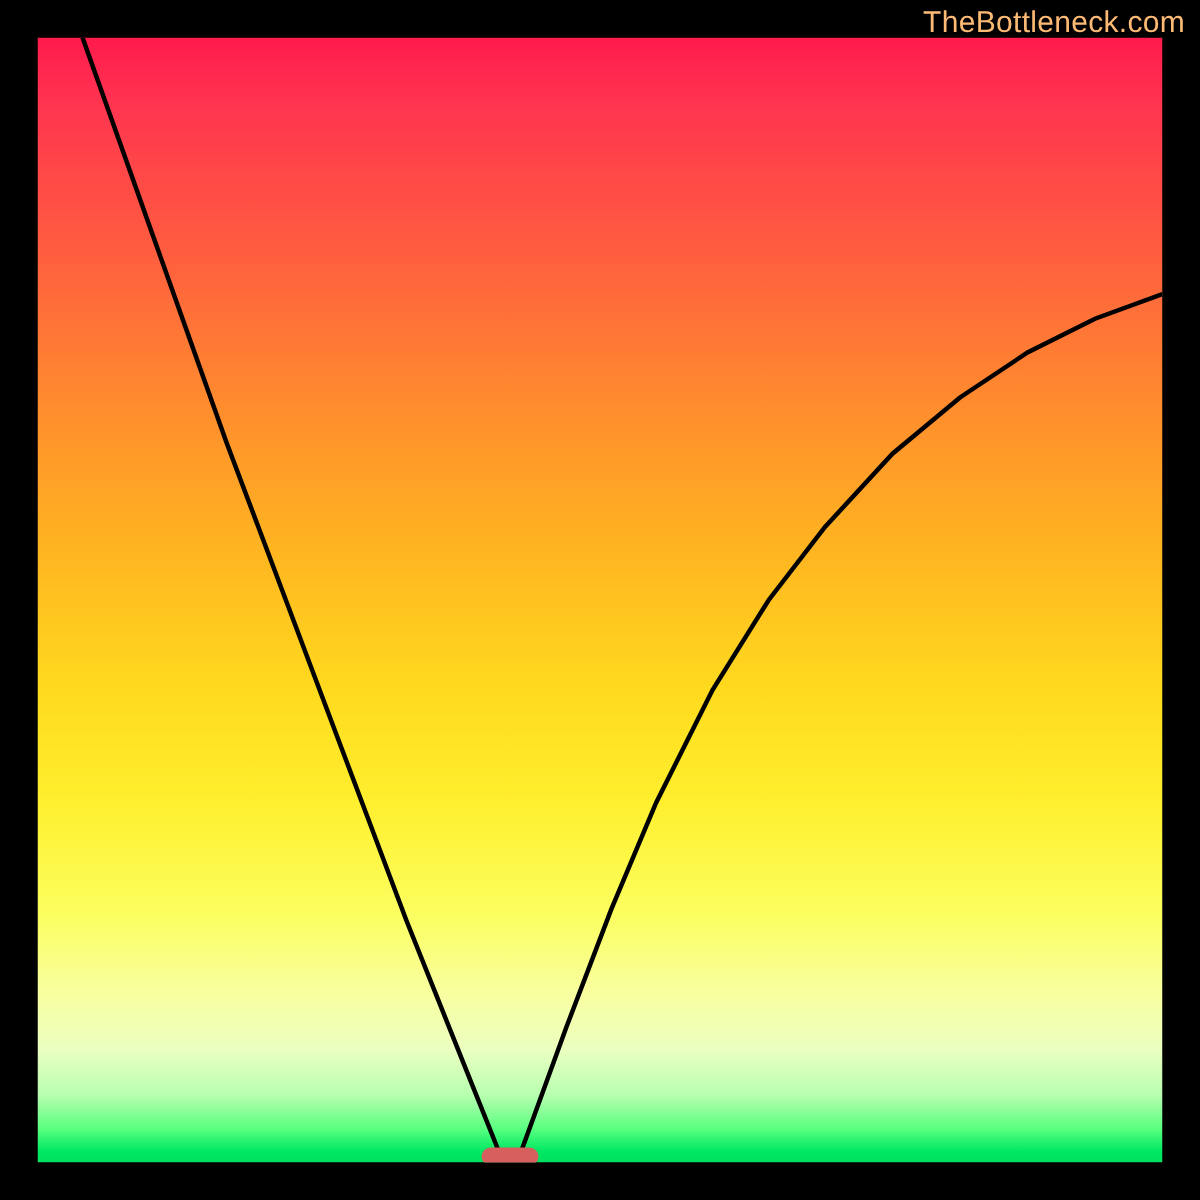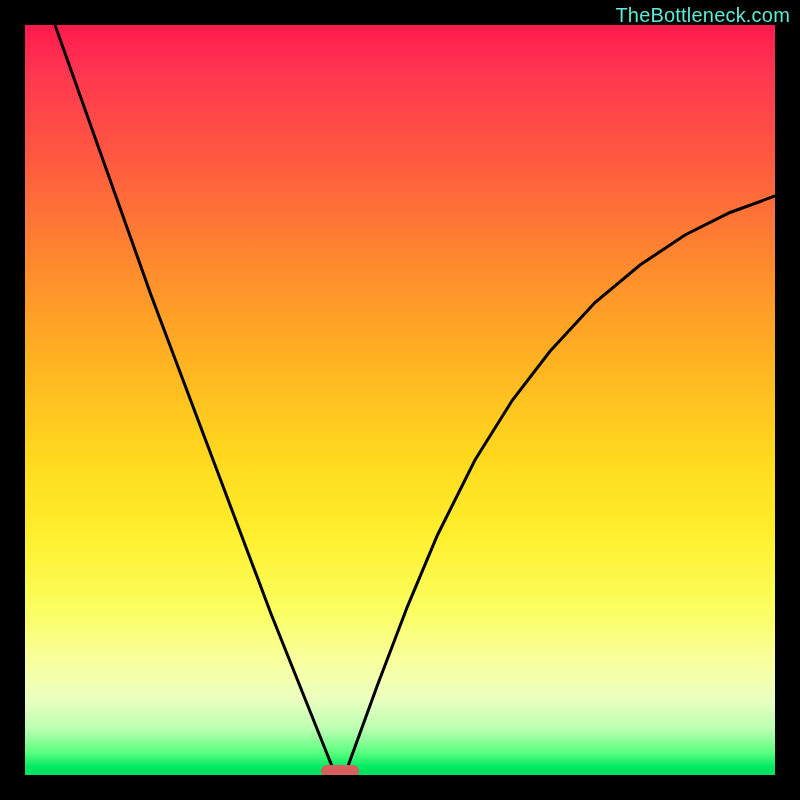--- a/index.html
+++ b/index.html
@@ -55,21 +55,21 @@
     width: 38px;
     height: 12px;
     border-radius: 6px;
     background: #d7605f;
     transform: translate(-50%, 0);
   }
   .watermark {
     position: absolute;
     top: 4px;
     right: 10px;
-    color: #5eead4;
+    color: #fdba74;
     font-size: 20px;
     font-weight: 500;
     letter-spacing: 0.2px;
     user-select: none;
   }
 </style>
 </head>
 <body>
 
 <div class="frame">

